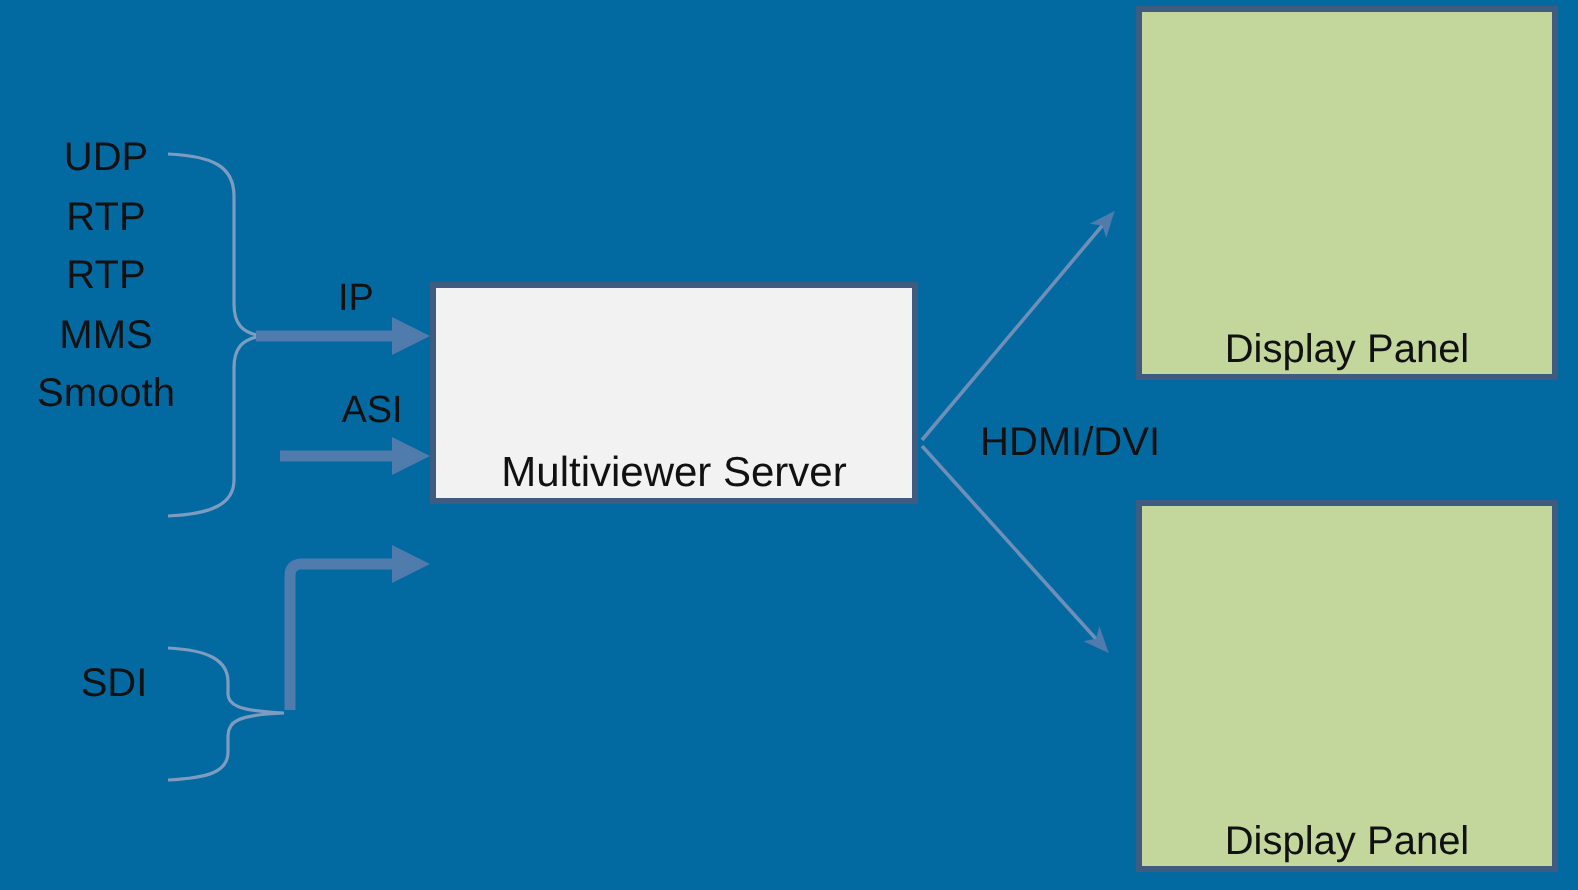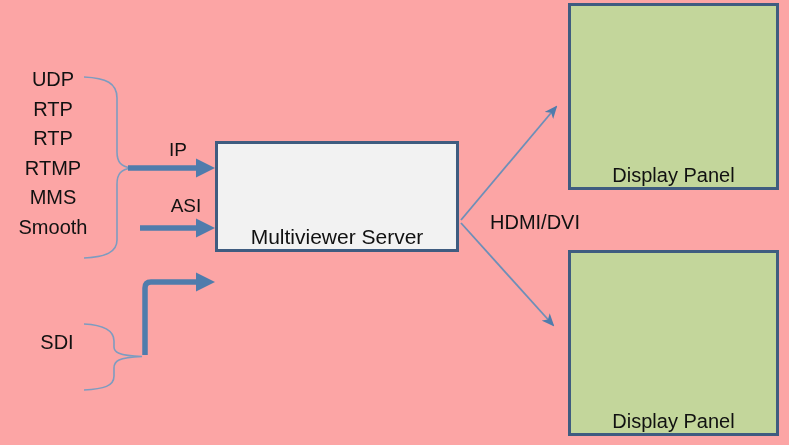--- a/index.html
+++ b/index.html
@@ -1,19 +1,19 @@
 <!DOCTYPE html>
 <html><head>
 <meta charset="utf-8">
 <style>
   html,body{margin:0;padding:0;background:#fff;}
   .canvas{
     position:relative;
     width:789px;height:445px;
-    background:#fca5a5;
+    background:#0369a1;
     font-family:"Liberation Sans", sans-serif;
     color:#111111;
     overflow:hidden;
   }
   .overlay{position:absolute;left:0;top:0;}
   .box{
     position:absolute;
     border:3px solid #3f5c80;
     display:flex;align-items:flex-end;justify-content:center;
     box-sizing:border-box;
@@ -82,21 +82,20 @@
     <polygon points="196,272.5 215,282 196,291.5" fill="#4f7cac"></polygon>
 
     <path d="M 461 220 L 556 107" fill="none" stroke="#6d8fb8" stroke-width="1.8" marker-end="url(#thinArrow)"></path>
     <path d="M 461 223 L 553 325" fill="none" stroke="#6d8fb8" stroke-width="1.8" marker-end="url(#thinArrow)"></path>
   </svg>
 
   <div class="proto-list">
     <div class="li">UDP</div>
     <div class="li">RTP</div>
     <div class="li">RTP</div>
-    <div class="li">RTMP</div>
     <div class="li">MMS</div>
     <div class="li">Smooth</div>
   </div>
 
   <div class="baseband-list">
     <div class="li">SDI</div>
   </div>
 
   <span class="float-label lbl-ip">IP</span>
   <span class="float-label lbl-asi">ASI</span>

